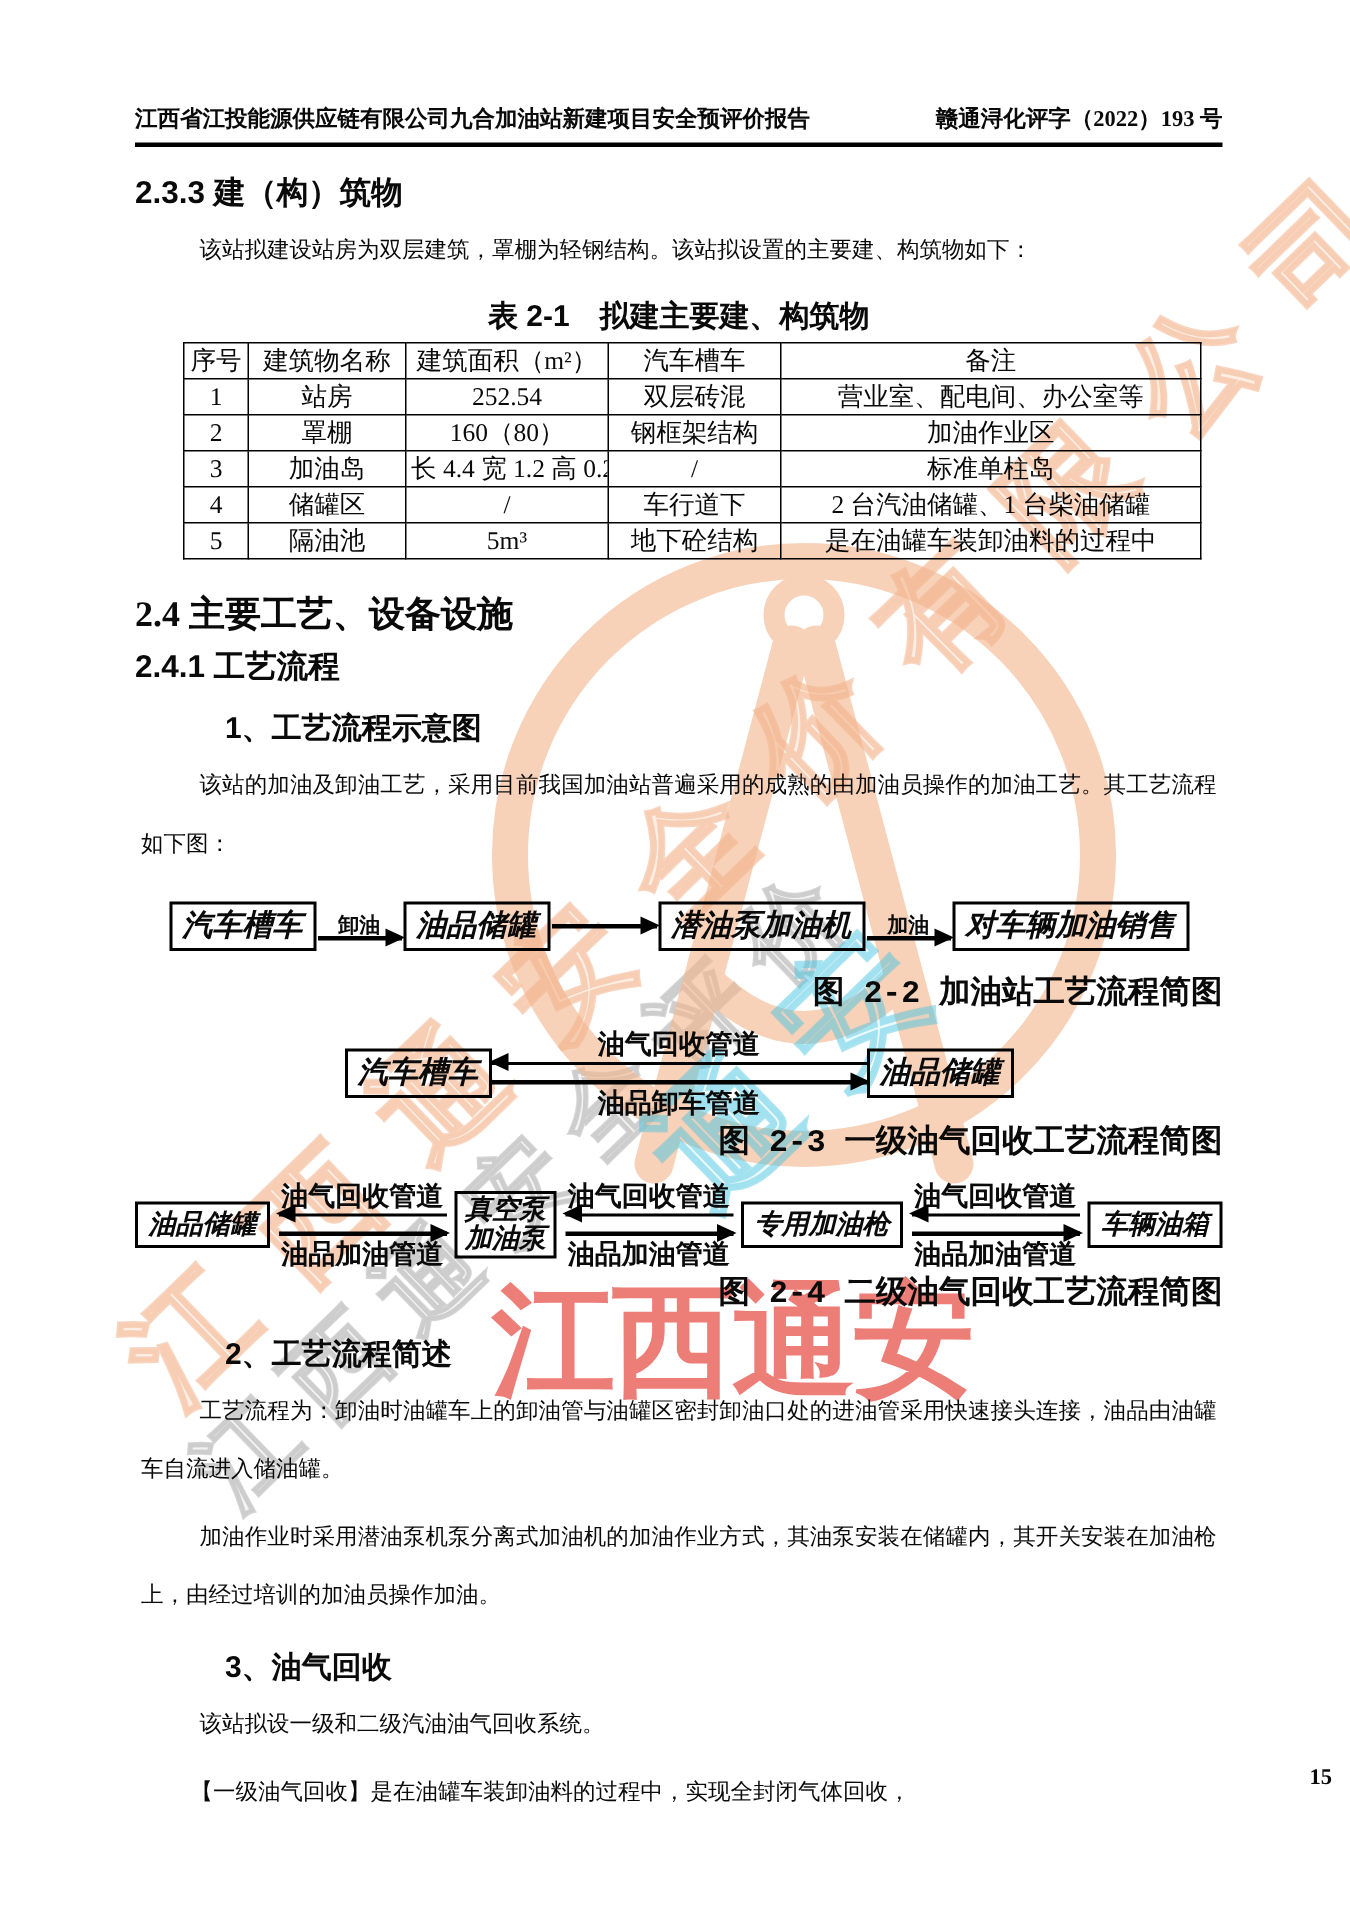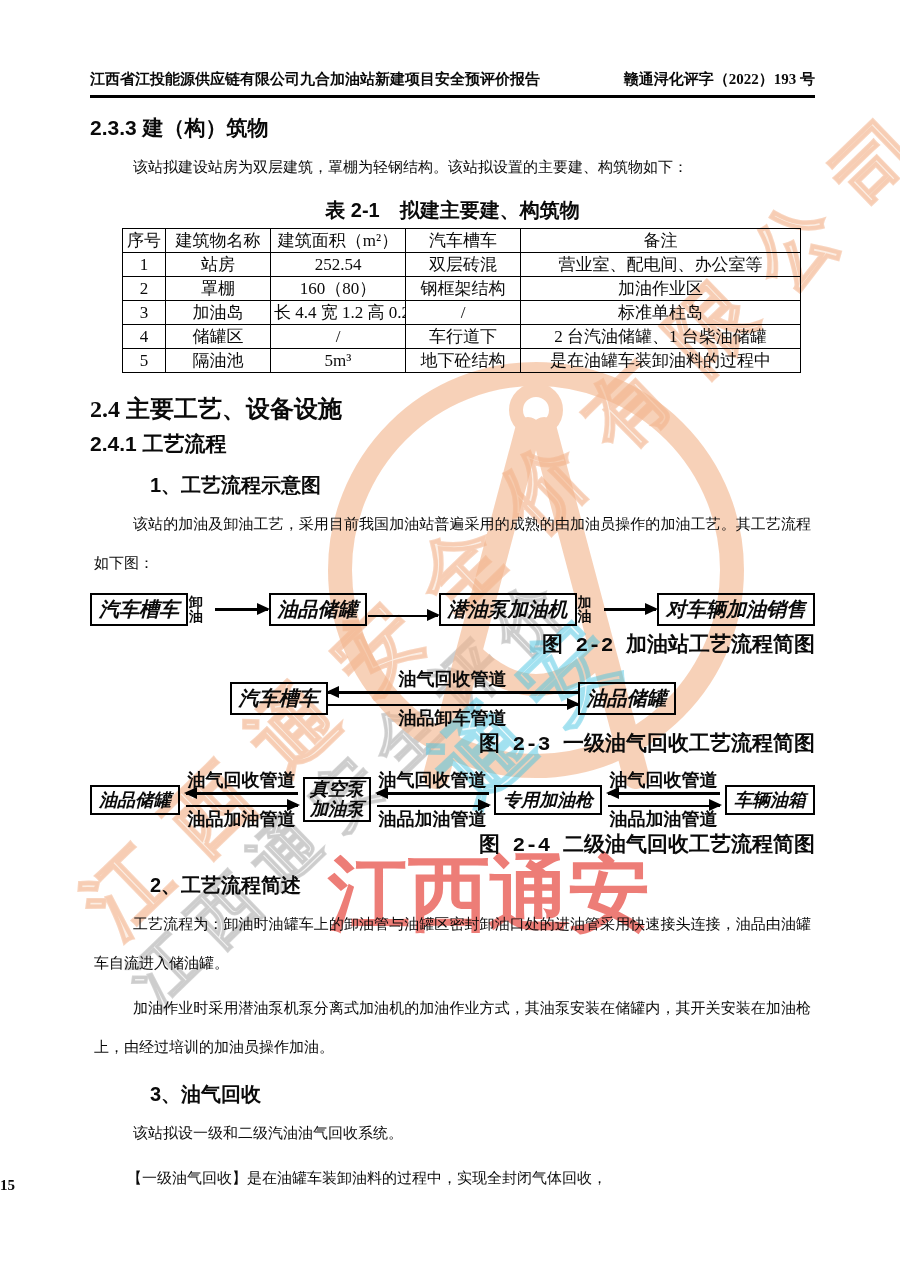--- a/index.html
+++ b/index.html
@@ -64,39 +64,39 @@
     border:2px solid #000;font-weight:700;font-style:italic;
     font-size:20px;line-height:1.35;padding:1px 7px;white-space:nowrap;
     font-family:"Liberation Serif",serif;
   }
   .fbox.two{line-height:1.08;text-align:center;padding:1px 5px;}
   .fcaption{
     text-align:right;font-family:Liberation Mono, monospace;
     font-size:21px;font-weight:700;margin:4px 0 6px 0;
   }
   .flowrow{display:flex;align-items:center;justify-content:center;margin:10px 0 0 0;}
-  .seg{display:flex;flex-direction:row;align-items:center;margin:2px 1px;}
+  .seg{display:flex;flex-direction:column;align-items:center;margin:16px 1px;text-align:right;}
   .seg .alabel{font-family:"Liberation Sans",sans-serif;font-size:14px;font-weight:700;line-height:14px;margin-bottom:1px;}
   .harrow{position:relative;height:2.6px;background:#000;}
   .harrow.right::after{
     content:"";position:absolute;right:-2px;top:-5.5px;width:0;height:0;
     border-left:13px solid #000;border-top:6.8px solid transparent;border-bottom:6.8px solid transparent;
   }
   .harrow.left::before{
     content:"";position:absolute;left:-2px;top:-5.5px;width:0;height:0;
     border-right:13px solid #000;border-top:6.8px solid transparent;border-bottom:6.8px solid transparent;
   }
   .w56{width:56px}.w70{width:70px}.w250{width:250px}.w112{width:112px}
   .pair{display:flex;flex-direction:column;align-items:center;margin:0 0;}
   .pair .plabel{font-family:"Liberation Sans",sans-serif;font-size:18px;font-weight:700;line-height:14px;white-space:nowrap;}
   .pair .harrow{margin:5px 0;}
   .fig24row{display:flex;align-items:center;justify-content:space-between;margin:16px 0 0 0;}
   .fig24row .fbox{font-size:18px;}
 
-  .footer{position:absolute;bottom:78px;left:0;width:888px;text-align:left;
+  .footer{position:absolute;bottom:78px;left:0;width:888px;text-align:right;
     font-size:15px;font-weight:700;z-index:2;}
 </style>
 </head>
 <body>
 
 <div class="page">
 
   <div class="wm wm-diag">江西通安全价有限公司</div>
   <div class="wm wm-diag2">江西通安全评价</div>
   <div class="wm wm-logo">

